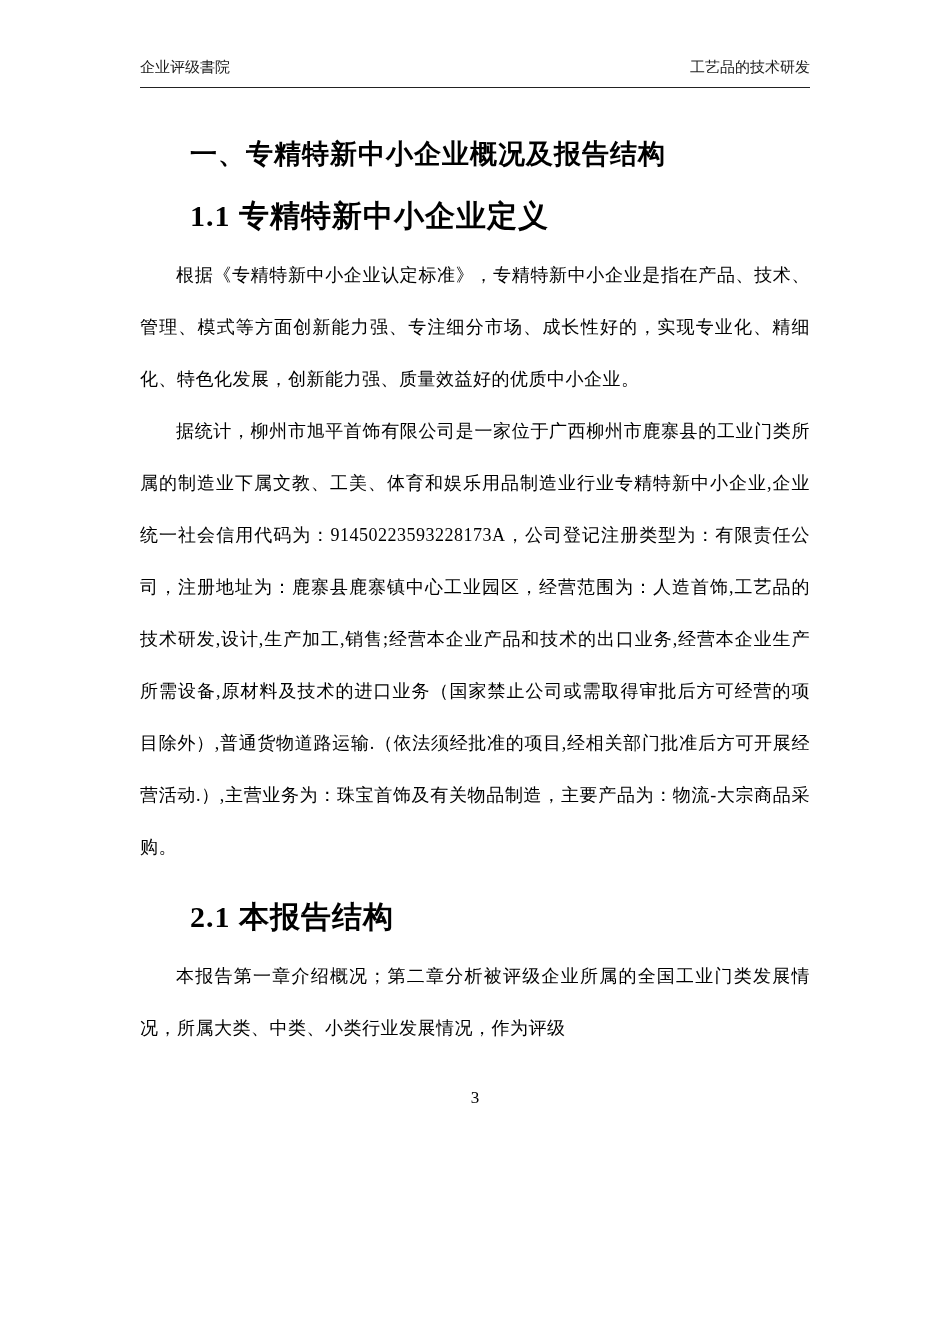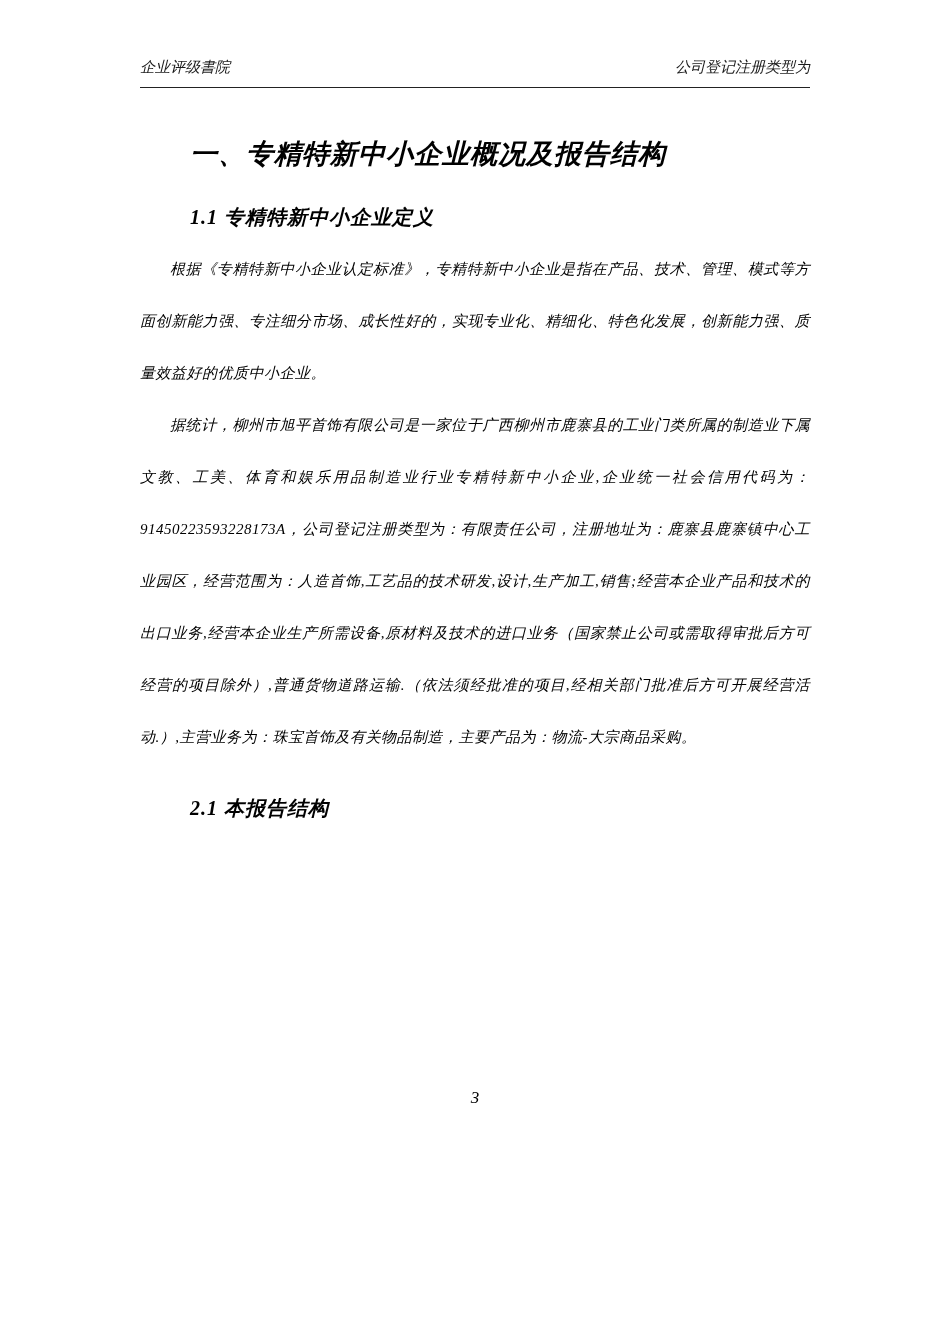--- a/index.html
+++ b/index.html
@@ -14,45 +14,44 @@
     color: #000000;
   }
   .page {
     position: relative;
     width: 950px;
     height: 1180px;
     box-sizing: border-box;
     padding: 58px 140px 0 140px;
     background: #ffffff;
     overflow: hidden;
-    font-style: italic;
   }
   .header {
     display: flex;
     justify-content: space-between;
     align-items: flex-end;
     font-size: 15px;
     color: #1a1a1a;
     padding-bottom: 10px;
     border-bottom: 1px solid #222222;
   }
   .chapter-title {
     font-size: 27px;
     font-weight: 700;
     margin: 48px 0 12px 50px;
     letter-spacing: 1px;
   }
   .section-heading {
-    font-size: 20px;
+    font-size: 30px;
     font-weight: 700;
-    margin: 32px 0 12px 50px;
+    margin: 24px 0 12px 50px;
     letter-spacing: 1px;
   }
   .body-paragraph {
-    font-size: 15px;
+    font-size: 18px;
     line-height: 52px;
     text-align: justify;
     text-indent: 2em;
     margin: 0;
     letter-spacing: 0.5px;
   }
   .page-number {
     position: absolute;
     left: 0;
     right: 0;
@@ -61,27 +60,28 @@
     font-size: 17px;
   }
 </style>
 </head>
 <body>
 
 <div class="page">
 
   <div class="header">
     <span>企业评级書院</span>
-    <span>公司登记注册类型为</span>
+    <span>工艺品的技术研发</span>
   </div>
 
   <h1 class="chapter-title">一、专精特新中小企业概况及报告结构</h1>
 
   <h2 class="section-heading">1.1 专精特新中小企业定义</h2>
   <p class="body-paragraph">根据《专精特新中小企业认定标准》，专精特新中小企业是指在产品、技术、管理、模式等方面创新能力强、专注细分市场、成长性好的，实现专业化、精细化、特色化发展，创新能力强、质量效益好的优质中小企业。</p>
 
   <p class="body-paragraph">据统计，柳州市旭平首饰有限公司是一家位于广西柳州市鹿寨县的工业门类所属的制造业下属文教、工美、体育和娱乐用品制造业行业专精特新中小企业,企业统一社会信用代码为：91450223593228173A，公司登记注册类型为：有限责任公司，注册地址为：鹿寨县鹿寨镇中心工业园区，经营范围为：人造首饰,工艺品的技术研发,设计,生产加工,销售;经营本企业产品和技术的出口业务,经营本企业生产所需设备,原材料及技术的进口业务（国家禁止公司或需取得审批后方可经营的项目除外）,普通货物道路运输.（依法须经批准的项目,经相关部门批准后方可开展经营活动.）,主营业务为：珠宝首饰及有关物品制造，主要产品为：物流-大宗商品采购。</p>
 
   <h2 class="section-heading">2.1 本报告结构</h2>
+  <p class="body-paragraph">本报告第一章介绍概况；第二章分析被评级企业所属的全国工业门类发展情况，所属大类、中类、小类行业发展情况，作为评级</p>
 
   <div class="page-number">3</div>
 
 </div>
 
 </body></html>

